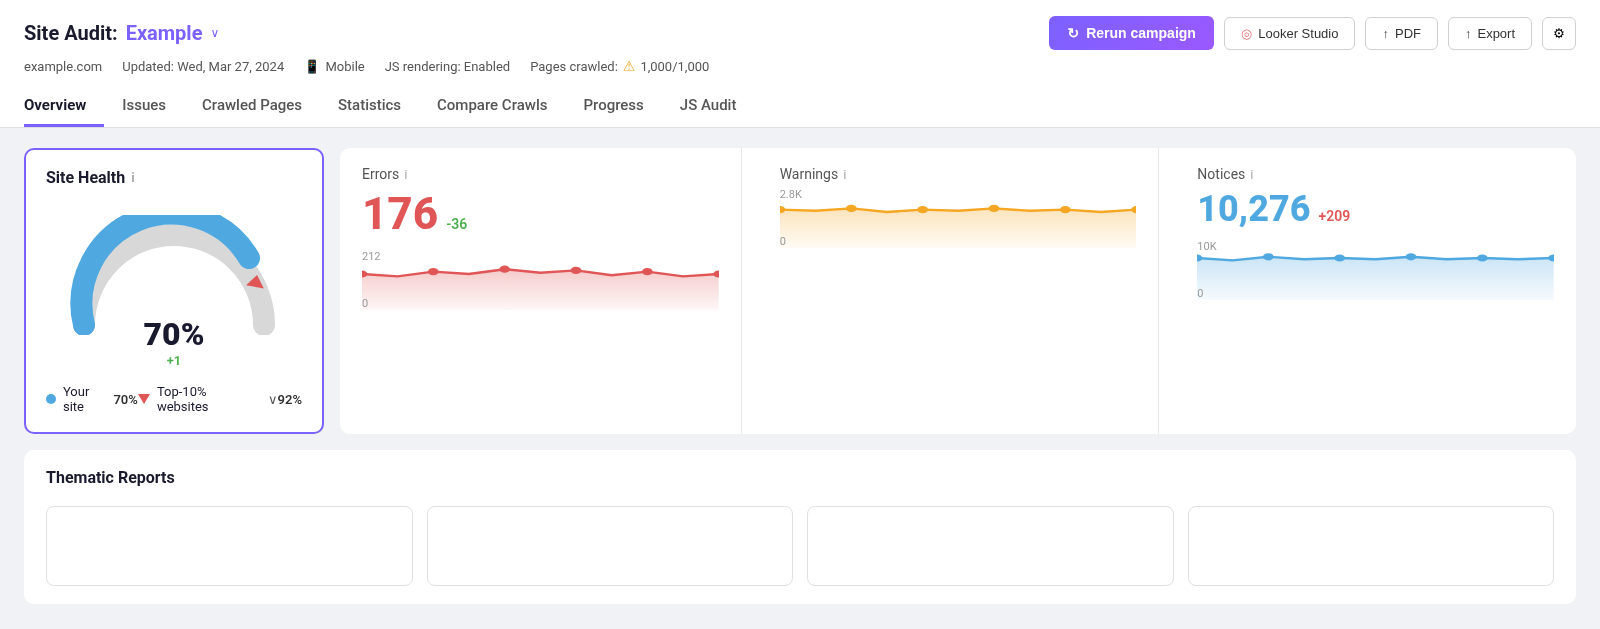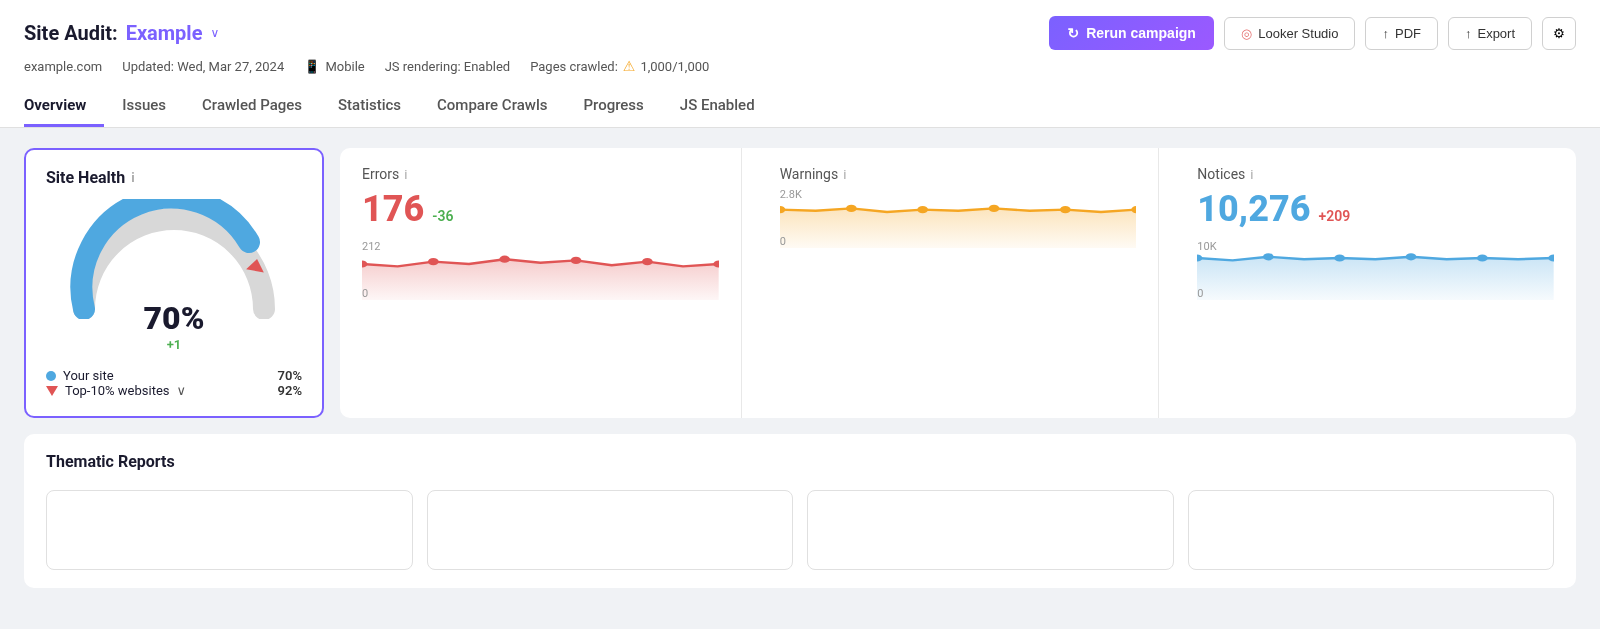--- a/index.html
+++ b/index.html
@@ -139,21 +139,21 @@
       width: 300px;
       flex-shrink: 0;
     }
     .card-title {
       font-size: 16px;
       font-weight: 700;
       color: #1a1a2e;
       display: flex;
       align-items: center;
       gap: 6px;
-      margin-bottom: 12px;
+      margin-bottom: 28px;
     }
     .info-icon {
       color: #aaa;
       font-size: 13px;
       cursor: pointer;
     }
     .gauge-container {
       display: flex;
       flex-direction: column;
       align-items: center;
@@ -172,21 +172,21 @@
       font-weight: 900;
       color: #1a1a2e;
     }
     .gauge-delta {
       font-size: 13px;
       color: #4caf50;
       font-weight: 600;
     }
     .legend {
       display: flex;
-      flex-direction: column;
+      flex-direction: row;
       width: 100%;
     }
     .legend-item {
       display: flex;
       align-items: center;
       justify-content: space-between;
       font-size: 13px;
     }
     .legend-left {
       display: flex;
@@ -235,21 +235,21 @@
       gap: 5px;
       margin-bottom: 6px;
     }
     .stat-value-row {
       display: flex;
       align-items: baseline;
       gap: 8px;
       margin-bottom: 10px;
     }
     .stat-value-errors {
-      font-size: 36px;
+      font-size: 44px;
       font-weight: 800;
       color: #e05555;
     }
     .stat-value-warnings {
       font-size: 36px;
       font-weight: 800;
       color: #f5a623;
     }
     .stat-value-notices {
       font-size: 36px;
@@ -360,21 +360,21 @@
       <span>1,000/1,000</span>
     </span>
   </div>
   <nav class="nav-tabs">
     <a class="nav-tab active">Overview</a>
     <a class="nav-tab">Issues</a>
     <a class="nav-tab">Crawled Pages</a>
     <a class="nav-tab">Statistics</a>
     <a class="nav-tab">Compare Crawls</a>
     <a class="nav-tab">Progress</a>
-    <a class="nav-tab">JS Enabled</a>
+    <a class="nav-tab">JS Audit</a>
   </nav>
 </div>
 
 <div class="main-content">
   <div class="top-row">
 
     <div class="site-health-card">
       <div class="card-title">
         <span>Site Health</span>
         <span class="info-icon">i</span>

